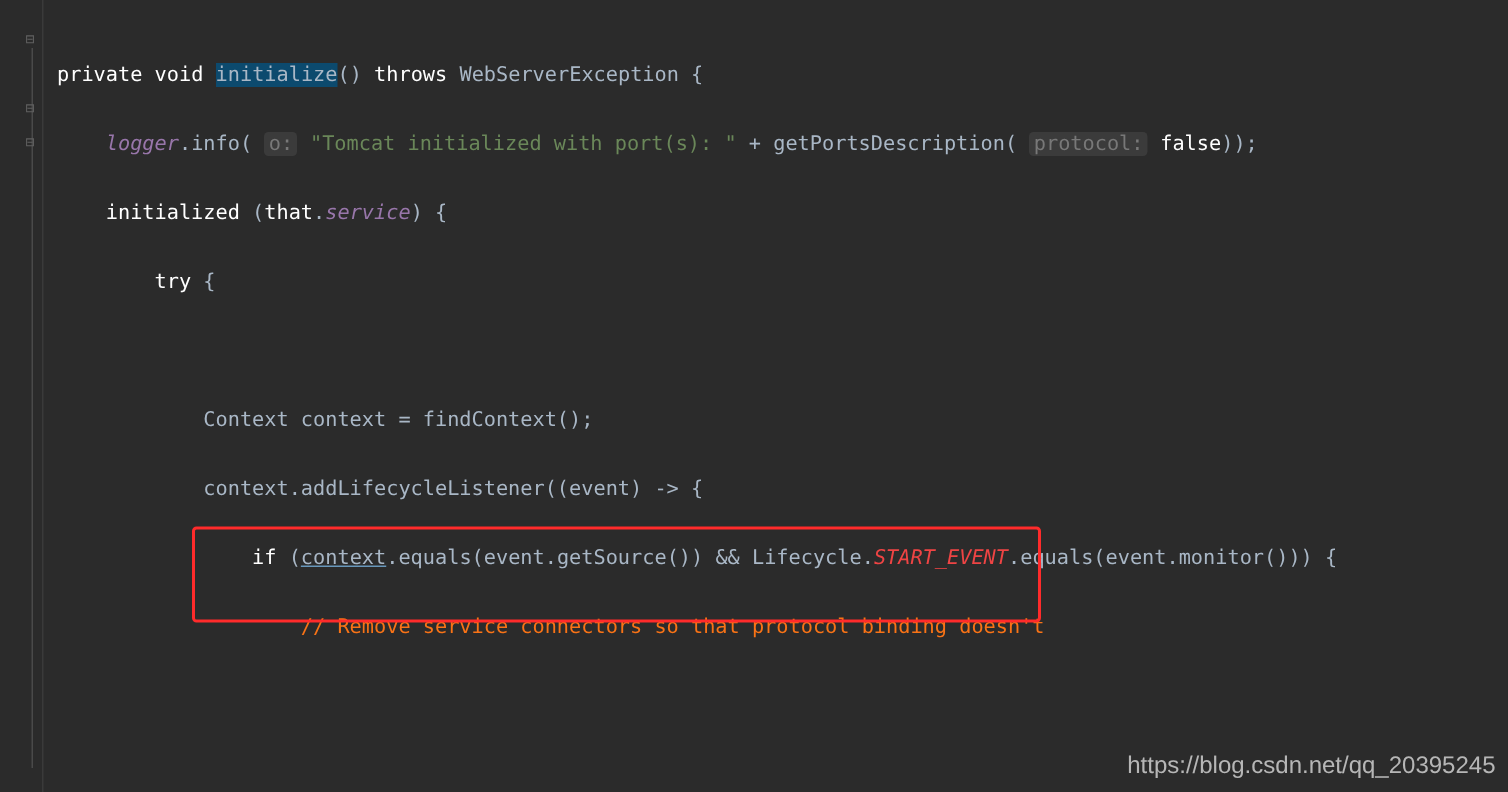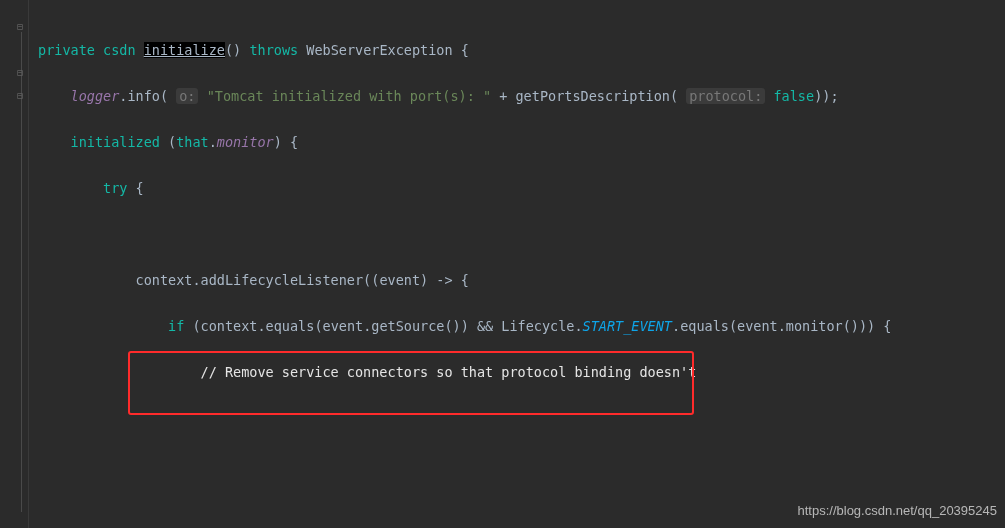--- a/index.html
+++ b/index.html
@@ -38,60 +38,61 @@
     left: 21px;
     width: 1px;
     background: #4a4a4a;
   }
   .code {
     position: absolute;
     left: 38px;
     top: 16px;
     white-space: pre;
   }
-  .kw   { color: #14b8a6; }
+  .kw   { color: #ffffff; }
   .str  { color: #6a8759; }
   .fld  { color: #9876aa; font-style: italic; }
-  .cmt  { color: #e5e5e5; }
-  .sfld { color: #0ea5e9; font-style: italic; }
+  .cmt  { color: #f97316; }
+  .sfld { color: #ef4444; font-style: italic; }
   .param-hint { color: #787878; background: #3b3b3b; padding: 0 3px; border-radius: 3px; font-style: normal;}
-  .hl-method { background: #000000; text-decoration: underline; }
-  .underline { text-decoration-color: #6897bb; text-align: right; }
+  .hl-method { background: #0c4a6e; }
+  .underline { text-decoration: underline; text-decoration-color: #6897bb; text-align: right; }
   .redbox {
     position: absolute;
     border: 2px solid #ff2b2b;
     border-radius: 3px;
     pointer-events: none;
   }
   .watermark {
     position: absolute;
     right: 8px;
     bottom: 6px;
     color: #cfcfcf;
     font-family: Arial, sans-serif;
-    font-size: 13px;
+    font-size: 16px;
     opacity: 0.85;
   }
 </style>
 </head>
 <body>
 
 <div class="gutter">
   <span class="fold" style="top:22px;">⊟</span>
   <div class="vert" style="top:32px; height:480px;"></div>
   <span class="fold" style="top:68px;">⊟</span>
   <span class="fold" style="top:91px;">⊟</span>
 </div>
 
 <div class="code">
-<div><span class="kw">private</span> <span class="kw">csdn</span> <span class="hl-method">initialize</span><span>()</span> <span class="kw">throws</span> <span>WebServerException {</span></div>
+<div><span class="kw">private</span> <span class="kw">void</span> <span class="hl-method">initialize</span><span>()</span> <span class="kw">throws</span> <span>WebServerException {</span></div>
 <div>    <span class="fld">logger</span><span>.info(</span> <span class="param-hint">o:</span> <span class="str">"Tomcat initialized with port(s): "</span><span> + getPortsDescription(</span> <span class="param-hint">protocol:</span> <span class="kw">false</span><span>));</span></div>
-<div>    <span class="kw">initialized</span><span> (</span><span class="kw">that</span><span>.</span><span class="fld">monitor</span><span>) {</span></div>
+<div>    <span class="kw">initialized</span><span> (</span><span class="kw">that</span><span>.</span><span class="fld">service</span><span>) {</span></div>
 <div>        <span class="kw">try</span><span> {</span></div>
 <div> </div>
+<div>            <span>Context context = findContext();</span></div>
 <div>            <span>context.addLifecycleListener((event) -&gt; {</span></div>
 <div>                <span class="kw">if</span><span> (</span><span class="underline">context</span><span>.equals(event.getSource()) &amp;&amp; Lifecycle.</span><span class="sfld">START_EVENT</span><span>.equals(event.monitor())) {</span></div>
 <div>                    <span class="cmt">// Remove service connectors so that protocol binding doesn't</span></div>
 
 
 
 
 
 
 

